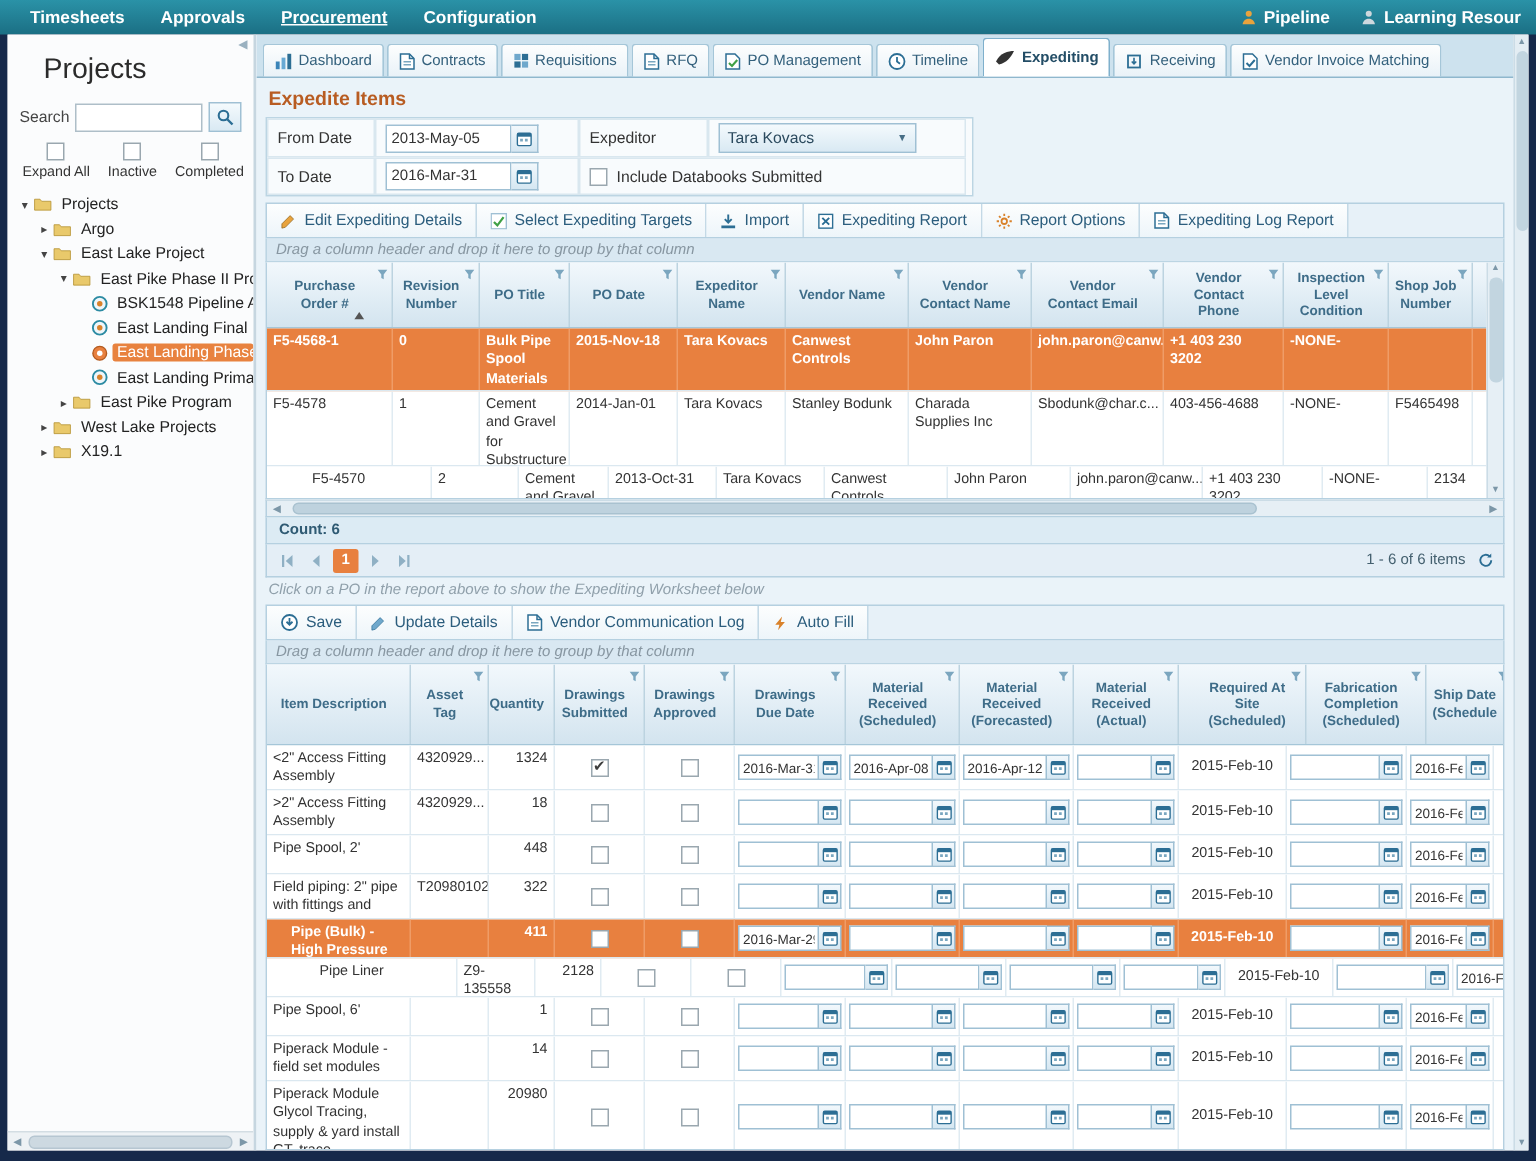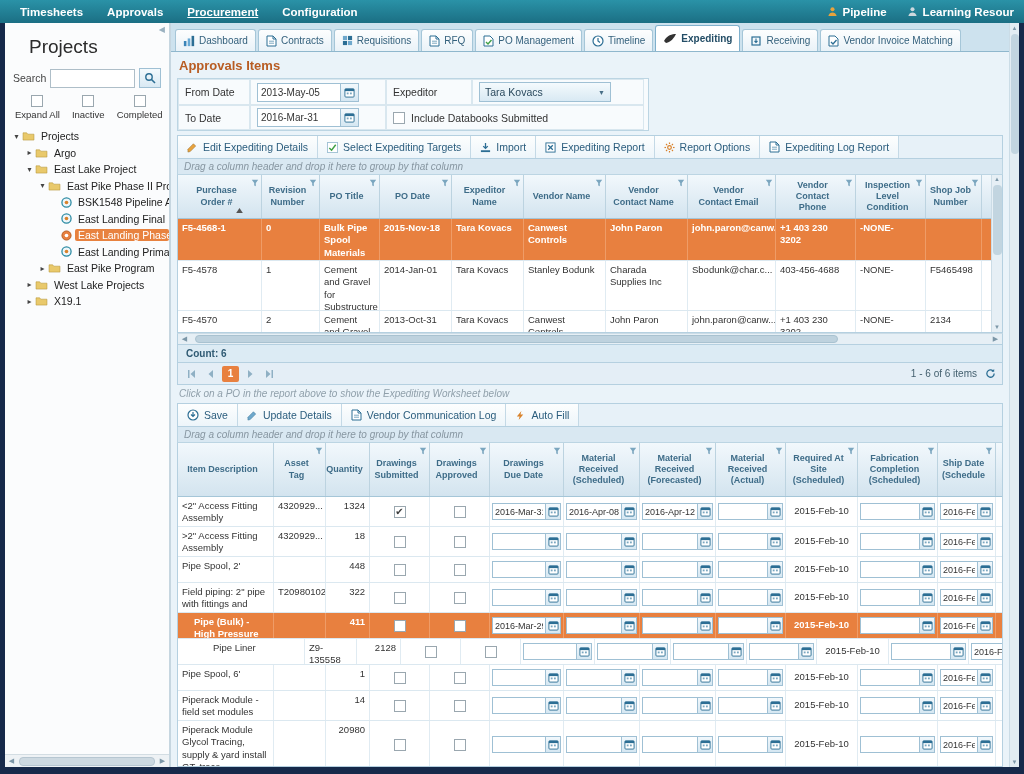--- a/index.html
+++ b/index.html
@@ -346,21 +346,21 @@
             <span class="ic">
               <svg width="11" height="12" viewBox="0 0 11 12">
                 <path d="M1 1h6l3 3v7H1z" fill="#fff" stroke="#2c6e94"></path>
                 <path d="M3 7l2 2 3.5-4" stroke="#2c6e94" stroke-width="1.3" fill="none"></path>
               </svg>
             </span>
             <span>Vendor Invoice Matching</span>
           </div>
         </div>
       <div class="content">
-        <div class="page-title">Approvals Items</div>
+        <div class="page-title">Expedite Items</div>
 
         <div class="filterbox">
           <div class="fcell">From Date</div>
           <div class="fcell">
             <span class="datecombo">
               <input value="2013-May-05" style="">
               <span class="calbtn">
                   <span class="ic">
                     <svg width="11" height="11" viewBox="0 0 12 12">
                       <rect x="1" y="2" width="10" height="9" rx="1" fill="#fff" stroke="#2c6e94"></rect>
@@ -539,21 +539,21 @@
                 <div class="gcell" style="width: 60px;">Cement and Gravel for Substructure pour</div>
                 <div class="gcell" style="width: 72px;">2014-Jan-01</div>
                 <div class="gcell" style="width: 72px;">Tara Kovacs</div>
                 <div class="gcell" style="width: 82px;">Stanley Bodunk</div>
                 <div class="gcell" style="width: 82px;">Charada Supplies Inc</div>
                 <div class="gcell" style="width: 88px;">Sbodunk@char.c...</div>
                 <div class="gcell" style="width: 80px;">403-456-4688</div>
                 <div class="gcell" style="width: 70px;">-NONE-</div>
                 <div class="gcell" style="width: 56px;">F5465498</div>
               </div>
-              <div class="row" style="height: 22px;">
+              <div class="row" style="height: 22px; padding-left: 26px;">
                 <div class="gcell" style="width: 84px;">F5-4570</div>
                 <div class="gcell" style="width: 58px;">2</div>
                 <div class="gcell" style="width: 60px;">Cement and Gravel for</div>
                 <div class="gcell" style="width: 72px;">2013-Oct-31</div>
                 <div class="gcell" style="width: 72px;">Tara Kovacs</div>
                 <div class="gcell" style="width: 82px;">Canwest Controls</div>
                 <div class="gcell" style="width: 82px;">John Paron</div>
                 <div class="gcell" style="width: 88px;">john.paron@canw...</div>
                 <div class="gcell" style="width: 80px;">+1 403 230 3202</div>
                 <div class="gcell" style="width: 70px;">-NONE-</div>
@@ -679,21 +679,21 @@
                 <div class="hcell" style="width: 76px;"><span>Material
 Received
 (Forecasted)</span><span class="funnel"><svg width="8" height="8" viewBox="0 0 10 10">
                       <path d="M1 1h8L6 5v4L4 8V5z" fill="#7ba6bf"></path>
                     </svg></span></div>
                 <div class="hcell" style="width: 70px;"><span>Material
 Received
 (Actual)</span><span class="funnel"><svg width="8" height="8" viewBox="0 0 10 10">
                       <path d="M1 1h8L6 5v4L4 8V5z" fill="#7ba6bf"></path>
                     </svg></span></div>
-                <div class="hcell" style="width: 72px;"><span>Required At
+                <div class="hcell" style="width: 72px; margin-left: 13px;"><span>Required At
 Site
 (Scheduled)</span><span class="funnel"><svg width="8" height="8" viewBox="0 0 10 10">
                       <path d="M1 1h8L6 5v4L4 8V5z" fill="#7ba6bf"></path>
                     </svg></span></div>
                 <div class="hcell" style="width: 80px;"><span>Fabrication
 Completion
 (Scheduled)</span><span class="funnel"><svg width="8" height="8" viewBox="0 0 10 10">
                       <path d="M1 1h8L6 5v4L4 8V5z" fill="#7ba6bf"></path>
                     </svg></span></div>
                 <div class="hcell" style="width: 58px;"><span>Ship Date

